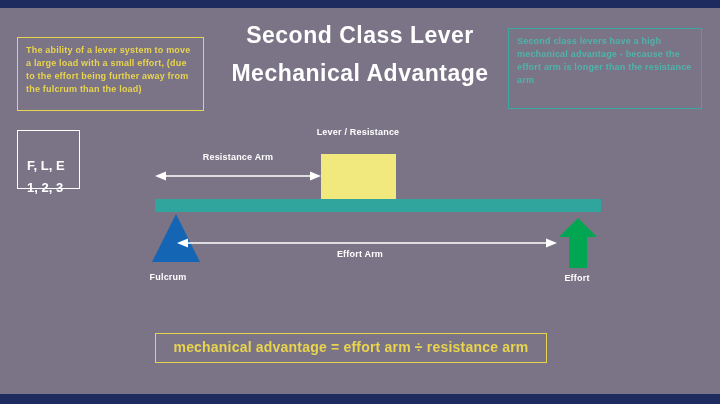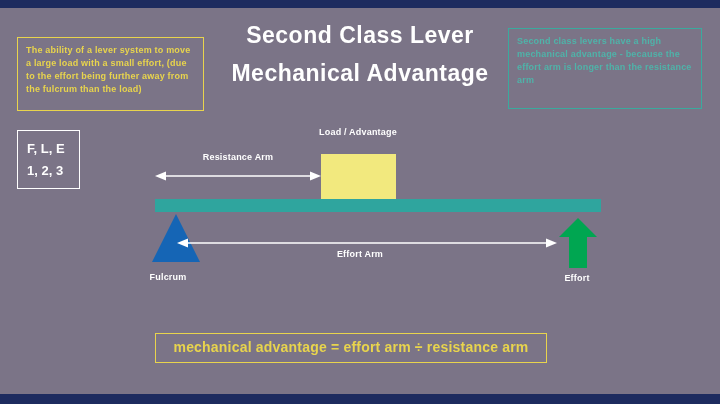--- a/index.html
+++ b/index.html
@@ -25,21 +25,21 @@
     border:1px solid #e8d44d; color:#e8d44d;
   }
   .note-right {
     left:508px; top:28px; width:194px; height:81px;
     border:1px solid #3aaa9e; color:#4fb3a9;
   }
 
   .fle-box {
     position:absolute; left:17px; top:130px; width:63px; height:59px;
     border:1px solid #ffffff; color:#ffffff;
-    font-size:13px; font-weight:bold; padding:7px 9px; line-height:22px;
+    font-size:13px; font-weight:bold; padding:24px 9px; line-height:22px;
   }
 
   .beam { position:absolute; left:155px; top:199px; width:446px; height:13px; background:#2fa59e; }
   .load-block { position:absolute; left:321px; top:154px; width:75px; height:46px; background:#f2e97e; }
 
   .diagram-label {
     position:absolute; color:#ffffff; font-size:9px; font-weight:bold;
     text-align:center; letter-spacing:0.2px; white-space:nowrap;
   }
   .load-label { left:298px; top:127px; width:120px; }
@@ -80,21 +80,21 @@
   </div>
 
   <div class="note note-right">Second class levers have a high mechanical advantage - because the effort arm is longer than the resistance arm</div>
   <div class="note note-left">The ability of a lever system to move a large load with a small effort, (due to the effort being further away from the fulcrum than the load)</div>
 
   <div class="fle-box">
     <div>F, L, E</div>
     <div>1, 2, 3</div>
   </div>
 
-  <div class="diagram-label load-label">Load / Advantage</div>
+  <div class="diagram-label load-label">Lever / Resistance</div>
   <div class="load-block"></div>
   <div class="beam"></div>
 
   <div class="diagram-label resistance-arm-label">Resistance Arm</div>
   <div class="arrow-wrap resistance-arrow">
     <svg width="166" height="14" viewBox="0 0 166 14">
       <line x1="9" y1="7" x2="157" y2="7" stroke="#ffffff" stroke-width="1.6"></line>
       <polygon points="0,7 11,2.5 11,11.5" fill="#ffffff"></polygon>
       <polygon points="166,7 155,2.5 155,11.5" fill="#ffffff"></polygon>
     </svg>

